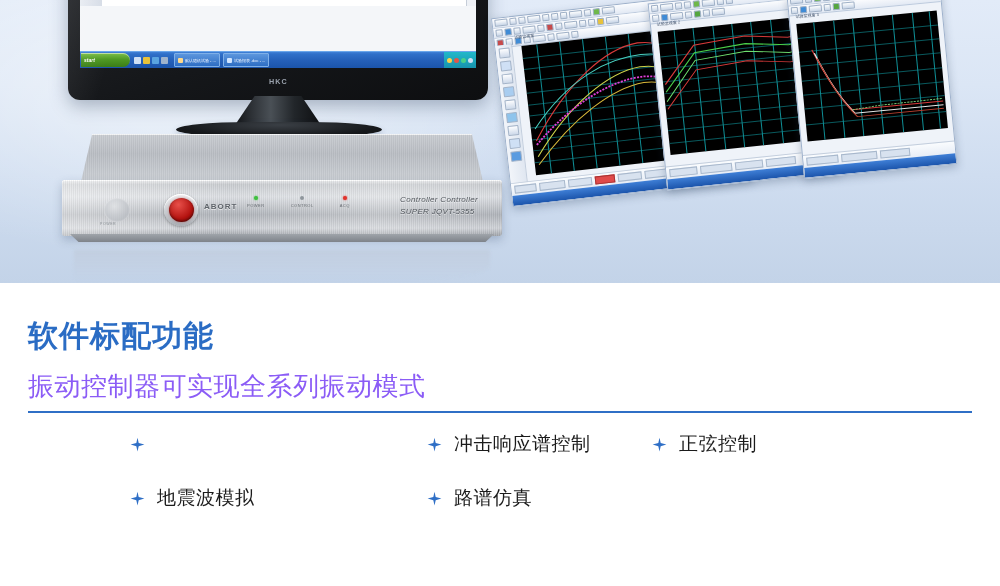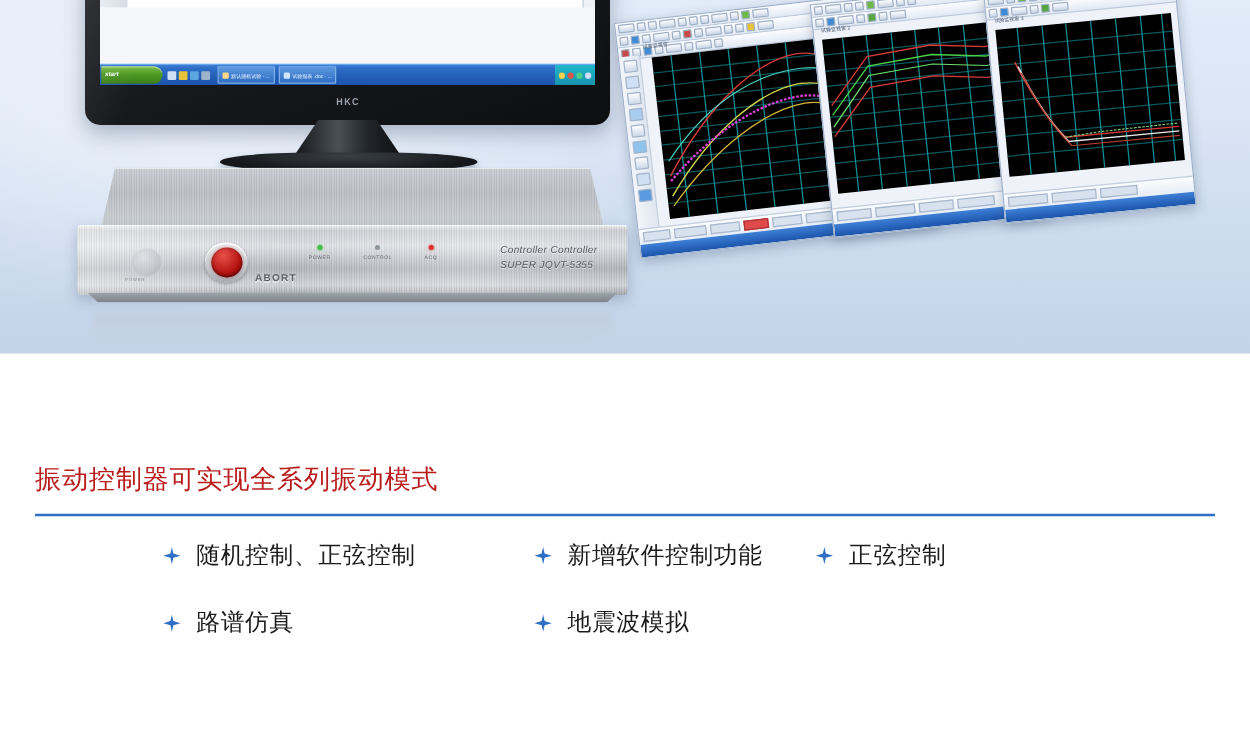--- a/index.html
+++ b/index.html
@@ -130,21 +130,21 @@
     position:absolute;left:102px;top:60px;width:34px;height:32px;border-radius:50%;
     background:linear-gradient(180deg,#f0f1f3,#a9aeb4);
     box-shadow:0 1px 3px rgba(0,0,0,.3), inset 0 1px 0 #fff;z-index:3;
   }
   .dev-abort{
     position:absolute;left:4.5px;top:4px;width:25px;height:24px;border-radius:50%;
     background:radial-gradient(circle at 38% 28%,#e8504a,#b3120f 62%,#6d0605);
     box-shadow:inset 0 -1px 3px rgba(0,0,0,.5), 0 0 3px rgba(160,0,0,.4);
   }
   .dev-abort-txt{
-    position:absolute;left:142px;top:84px;font-size:8px;color:#5f646a;
+    position:absolute;left:142px;top:68px;font-size:8px;color:#5f646a;
     letter-spacing:1px;font-weight:bold;z-index:3;
     text-shadow:0 1px 0 rgba(255,255,255,.6);
     text-align:center;
   }
   .leds{position:absolute;left:185px;top:62px;display:flex;gap:26px;z-index:3;}
   .led{display:flex;flex-direction:column;align-items:center;gap:3px;}
   .led i{width:4px;height:4px;border-radius:50%;display:block;}
   .led span{font-size:4px;color:#676c72;letter-spacing:.5px;white-space:nowrap;}
   .dev-brand{
     position:absolute;right:24px;top:60px;text-align:left;z-index:3;
@@ -193,21 +193,21 @@
   }
   .shot-ttl{position:absolute;left:20px;top:18px;font-size:4px;color:#44546c;}
 
   
   .content{position:absolute;left:0;top:283px;width:1000px;height:303px;background:#fff;}
   .h1{
     position:absolute;left:28px;top:38px;font-size:30px;font-weight:bold;
     color:#2a6cc4;letter-spacing:1px;line-height:1;
   }
   .h2{
-    position:absolute;left:28px;top:90px;font-size:21px;color:#b91c1c;
+    position:absolute;left:28px;top:90px;font-size:26px;color:#8b5cf6;
     letter-spacing:.5px;line-height:1;
   }
   .rule{position:absolute;left:28px;top:128px;width:944px;height:2px;background:#2f6fc6;}
   .features{
     position:absolute;left:130px;top:148px;width:840px;
     display:grid;grid-template-columns:297px 225px 318px;row-gap:28px;
   }
   .feat{display:flex;align-items:center;gap:12px;}
   .star{
     flex:0 0 auto;width:15px;height:15px;color:#2f6fc6;display:block;
@@ -500,50 +500,50 @@
           <i style="width:30px;"></i>
             <i style="width:34px;"></i>
             <i style="width:28px;"></i>
         </div>
         <div class="shot-status"></div>
       </div>
     </div>
   </div>
 
   <div class="content">
+    <div class="h1">软件标配功能</div>
     <div class="h2">振动控制器可实现全系列振动模式</div>
     <div class="rule"></div>
 
     <div class="features">
       <div class="feat">
         <svg class="star" viewBox="0 0 24 24">
           <path d="M12 1 L13.9 9.4 L23 12 L13.9 14.6 L12 23 L10.1 14.6 L1 12 L10.1 9.4 Z" fill="currentColor"></path>
         </svg>
-        <span class="feat-lbl">随机控制、正弦控制</span>
       </div>
       <div class="feat">
         <svg class="star" viewBox="0 0 24 24">
           <path d="M12 1 L13.9 9.4 L23 12 L13.9 14.6 L12 23 L10.1 14.6 L1 12 L10.1 9.4 Z" fill="currentColor"></path>
         </svg>
-        <span class="feat-lbl">新增软件控制功能</span>
+        <span class="feat-lbl">冲击响应谱控制</span>
       </div>
       <div class="feat">
         <svg class="star" viewBox="0 0 24 24">
           <path d="M12 1 L13.9 9.4 L23 12 L13.9 14.6 L12 23 L10.1 14.6 L1 12 L10.1 9.4 Z" fill="currentColor"></path>
         </svg>
         <span class="feat-lbl">正弦控制</span>
       </div>
       <div class="feat">
         <svg class="star" viewBox="0 0 24 24">
           <path d="M12 1 L13.9 9.4 L23 12 L13.9 14.6 L12 23 L10.1 14.6 L1 12 L10.1 9.4 Z" fill="currentColor"></path>
         </svg>
-        <span class="feat-lbl">路谱仿真</span>
+        <span class="feat-lbl">地震波模拟</span>
       </div>
       <div class="feat">
         <svg class="star" viewBox="0 0 24 24">
           <path d="M12 1 L13.9 9.4 L23 12 L13.9 14.6 L12 23 L10.1 14.6 L1 12 L10.1 9.4 Z" fill="currentColor"></path>
         </svg>
-        <span class="feat-lbl">地震波模拟</span>
+        <span class="feat-lbl">路谱仿真</span>
       </div>
     </div>
 
   </div>
 </div>
 
 </body></html>

